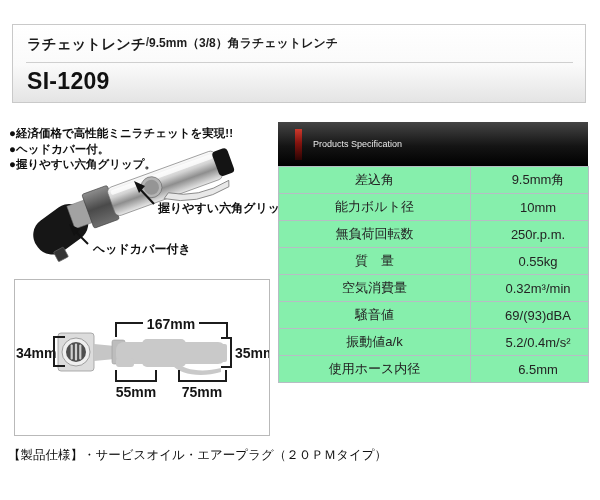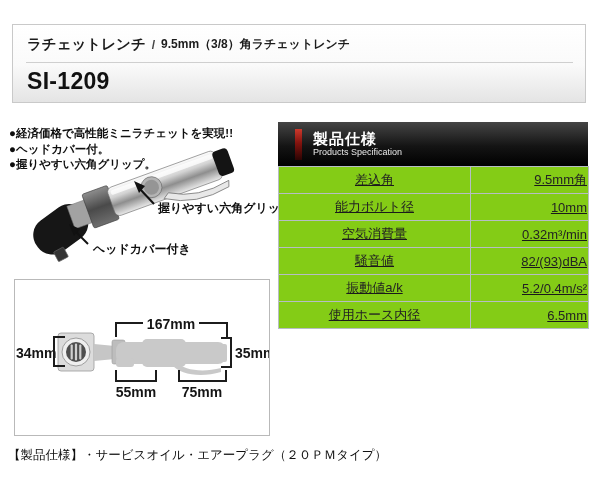--- a/index.html
+++ b/index.html
@@ -8,21 +8,21 @@
     font-family:"Liberation Sans","DejaVu Sans",sans-serif; color:#1a1a1a;
     overflow:hidden;
   }
 
   
   .header-box {
     position:absolute; left:12px; top:24px; width:574px; height:79px;
     box-sizing:border-box; border:1px solid #c9c9c9;
     background:linear-gradient(180deg,#ffffff 0%,#fafafa 52%,#e4e4e4 100%);
   }
-  .header-title-row { padding:10px 0 0 14px; display:flex; align-items:center; gap:6px; white-space:nowrap; }
+  .header-title-row { padding:10px 0 0 14px; display:flex; align-items:flex-start; gap:0; white-space:nowrap; }
   .header-category { font-size:14.5px; font-weight:bold; color:#1c1c1c; }
   .header-sep { font-size:12px; font-weight:bold; color:#444; }
   .header-subtitle { font-size:12px; font-weight:bold; color:#1c1c1c; }
   .header-divider { margin:8px 12px 0 13px; border-top:1px solid #cfcfcf; height:0; }
   .header-model { padding:5px 0 0 14px; font-size:23px; font-weight:bold; letter-spacing:0.3px; color:#111; }
 
   
   .features { position:absolute; left:9px; top:126px; width:280px; }
   .feature-item { font-size:11.5px; font-weight:bold; line-height:15.5px; color:#0e0e0e; white-space:nowrap; }
 
@@ -45,24 +45,24 @@
     height:44px; box-sizing:border-box; display:flex; align-items:center;
     background:linear-gradient(180deg,#454545 0%,#141414 55%,#000000 100%);
   }
   .spec-accent {
     width:7px; height:31px; margin-left:17px;
     background:linear-gradient(180deg,#cc392c 0%,#84130e 45%,#2b0403 100%);
   }
   .spec-titles { margin-left:11px; display:flex; flex-direction:column; }
   .spec-title { color:#ffffff; font-size:15px; font-weight:bold; line-height:17px; letter-spacing:1px; }
   .spec-subtitle { color:#e9e9e9; font-size:9px; line-height:11px; }
-  .spec-table { width:310px; border-collapse:collapse; table-layout:fixed; background:#84cc16;text-decoration:underline; }
+  .spec-table { width:310px; border-collapse:collapse; table-layout:fixed; background:#86efac; }
   .spec-table td { border:1px solid #b6bdc4; height:27px; font-size:13px; box-sizing:border-box; color:#232323; }
   .spec-table td.cell-label { width:192px; text-align:center; }
-  .spec-table td.cell-value { width:118px; text-align:right; padding-left:18px; }
+  .spec-table td.cell-value { width:118px; text-align:center; padding-left:18px; }
 
   
   .footer-note { position:absolute; left:8px; top:447px; font-size:12.5px; color:#101010; white-space:nowrap; }
 </style>
 </head>
 <body>
 
 <div class="page">
 
   <div class="header-box">
@@ -169,41 +169,48 @@
 
       <path class="dim-line" d="M164,90 L164,101 L211,101 L211,90"></path>
       <text x="187" y="117" text-anchor="middle">75mm</text>
     </svg>
   </div>
 
   <div class="spec">
     <div class="spec-header">
       <div class="spec-accent"></div>
       <div class="spec-titles">
-        <span class="spec-title">製品仕様</span>
         <span class="spec-subtitle">Products Specification</span>
       </div>
     </div>
     <table class="spec-table">
       <tbody>
         <tr>
           <td class="cell-label">差込角</td>
           <td class="cell-value">9.5mm角</td>
         </tr>
         <tr>
           <td class="cell-label">能力ボルト径</td>
           <td class="cell-value">10mm</td>
         </tr>
         <tr>
+          <td class="cell-label">無負荷回転数</td>
+          <td class="cell-value">250r.p.m.</td>
+        </tr>
+        <tr>
+          <td class="cell-label">質　量</td>
+          <td class="cell-value">0.55kg</td>
+        </tr>
+        <tr>
           <td class="cell-label">空気消費量</td>
           <td class="cell-value">0.32m³/min</td>
         </tr>
         <tr>
           <td class="cell-label">騒音値</td>
-          <td class="cell-value">82/(93)dBA</td>
+          <td class="cell-value">69/(93)dBA</td>
         </tr>
         <tr>
           <td class="cell-label">振動値a/k</td>
           <td class="cell-value">5.2/0.4m/s²</td>
         </tr>
         <tr>
           <td class="cell-label">使用ホース内径</td>
           <td class="cell-value">6.5mm</td>
         </tr>
       </tbody>

